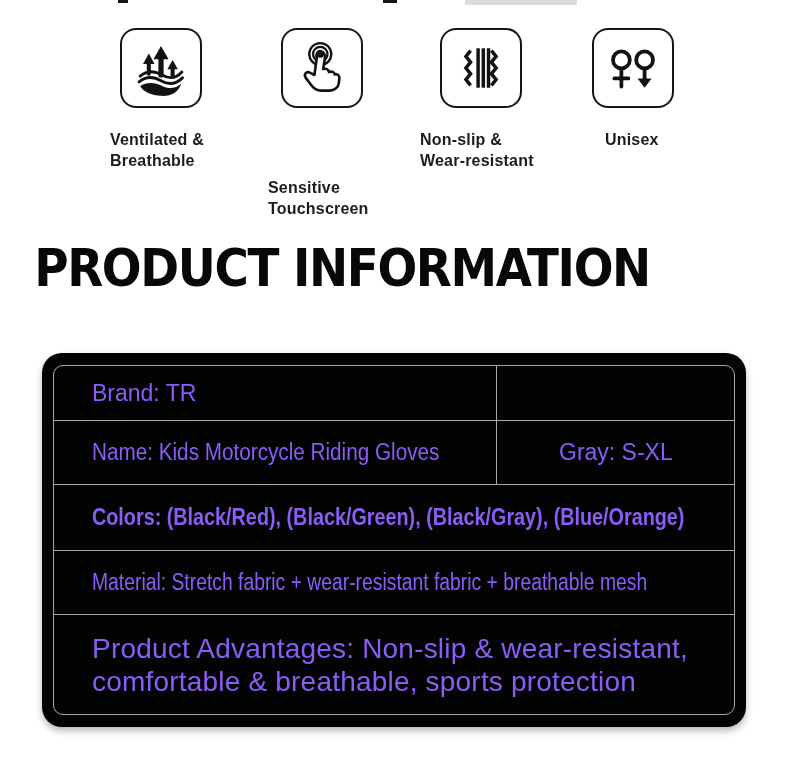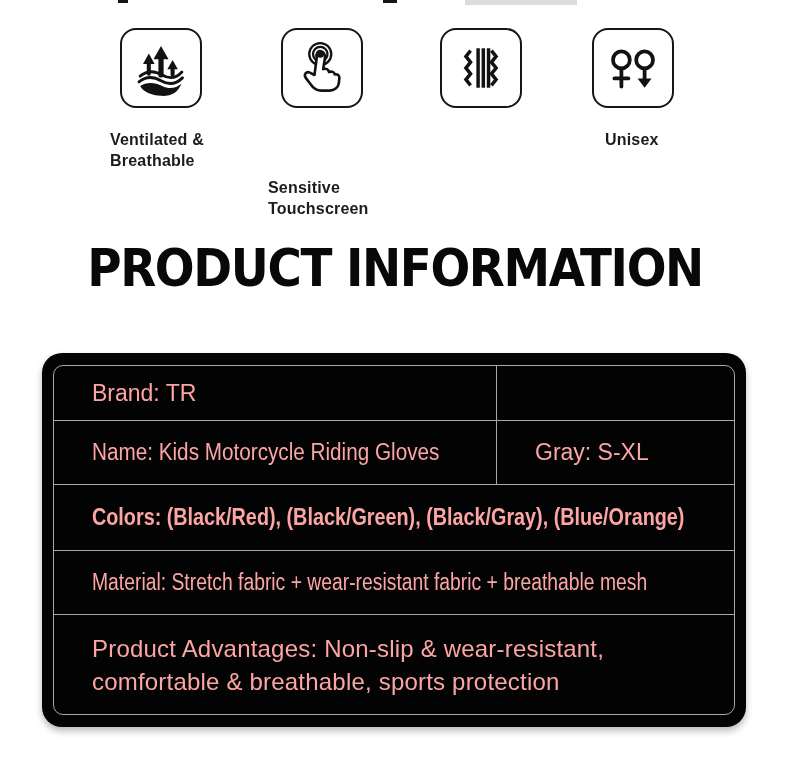--- a/index.html
+++ b/index.html
@@ -25,21 +25,21 @@
   .fb1 { left:120px; } .fb2 { left:281px; } .fb3 { left:440px; } .fb4 { left:592px; }
 
   .flabel {
     position:absolute; top:129px; font-size:16px; line-height:21px;
     color:#1c1c1c; white-space:pre-line; letter-spacing:0.2px;font-weight:bold;
   }
   .fl1 { left:110px; } .fl2 { left:268px;margin-top:48px; } .fl3 { left:420px; } .fl4 { left:605px; }
 
   
   .heading {
-    position:absolute; top:240px; left:0; right:0; text-align:center;
+    position:absolute; top:240px; left:0; right:0; 
     font-family:"DejaVu Sans", sans-serif; font-weight:bold;
     font-size:52px; line-height:56px; color:#080808;
   }
   .heading span {
     display:inline-block; transform:scaleX(0.9); transform-origin:center;
     letter-spacing:-1.5px; white-space:nowrap;
   }
 
   
   .spec-outer {
@@ -47,36 +47,36 @@
     background:#030303; border-radius:20px;
     box-shadow:0 4px 7px rgba(0,0,0,0.28);
   }
   .spec-inner {
     position:absolute; left:11px; top:12px; right:11px; bottom:12px;
     border:1.5px solid #a8a8a8; border-radius:10px;
     display:flex; flex-direction:column; overflow:hidden;
   }
   .srow { display:flex; align-items:center; }
   .srow + .srow { border-top:1.5px solid #a8a8a8; }
-  .r1 { height:54px; } .r2 { height:64px; } .r3 { height:66px;font-weight:bold; } .r4 { height:64px; }
+  .r1 { height:54px; } .r2 { height:64px;gap:24px; } .r3 { height:66px;font-weight:bold; } .r4 { height:64px; }
   .r5 { flex:1; }
   .cell {
     display:flex; align-items:center; height:100%;
     padding-left:38px; padding-right:10px;
-    color:#fca5a5; font-size:23px; white-space:nowrap;
+    color:#8b5cf6; font-size:23px; white-space:nowrap;
   }
   .cell-main { width:443px; border-right:1.5px solid #a8a8a8; }
   .cell-side { flex:1; }
   .cell-wide { width:100%; }
   .cond { display:inline-block; transform-origin:left center; white-space:nowrap; }
   .c-name  { transform:scaleX(0.90); }
   .c-color { transform:scaleX(0.86); }
   .c-mat   { transform:scaleX(0.84); }
   .r5 .cell {
-    white-space:pre-line; line-height:33px; font-size:24px; letter-spacing:0.2px;
+    white-space:pre-line; line-height:33px; font-size:28px; letter-spacing:0.2px;
   }
 
   .stroke { fill:none; stroke:#121212; stroke-linecap:round; }
   .fillb  { fill:#121212; stroke:none; }
 </style>
 </head>
 <body>
 
 <div id="page">
 
@@ -128,20 +128,22 @@
       <circle class="stroke" cx="70" cy="36" r="14.5" stroke-width="6.5"></circle>
       <line class="stroke" x1="70" y1="51" x2="70" y2="71" stroke-width="6.5"></line>
       <polygon class="fillb" points="58,68 82,68 70,84"></polygon>
     </svg>
   </div>
 
   <div class="flabel fl1">Ventilated &amp;
 Breathable</div>
   <div class="flabel fl2">Sensitive
 Touchscreen</div>
+  <div class="flabel fl3">Non-slip &amp;
+Wear-resistant</div>
   <div class="flabel fl4">Unisex</div>
 
   <div class="heading">
     <span>PRODUCT INFORMATION</span>
   </div>
 
   <div class="spec-outer">
     <div class="spec-inner">
 
       <div class="srow r1">

